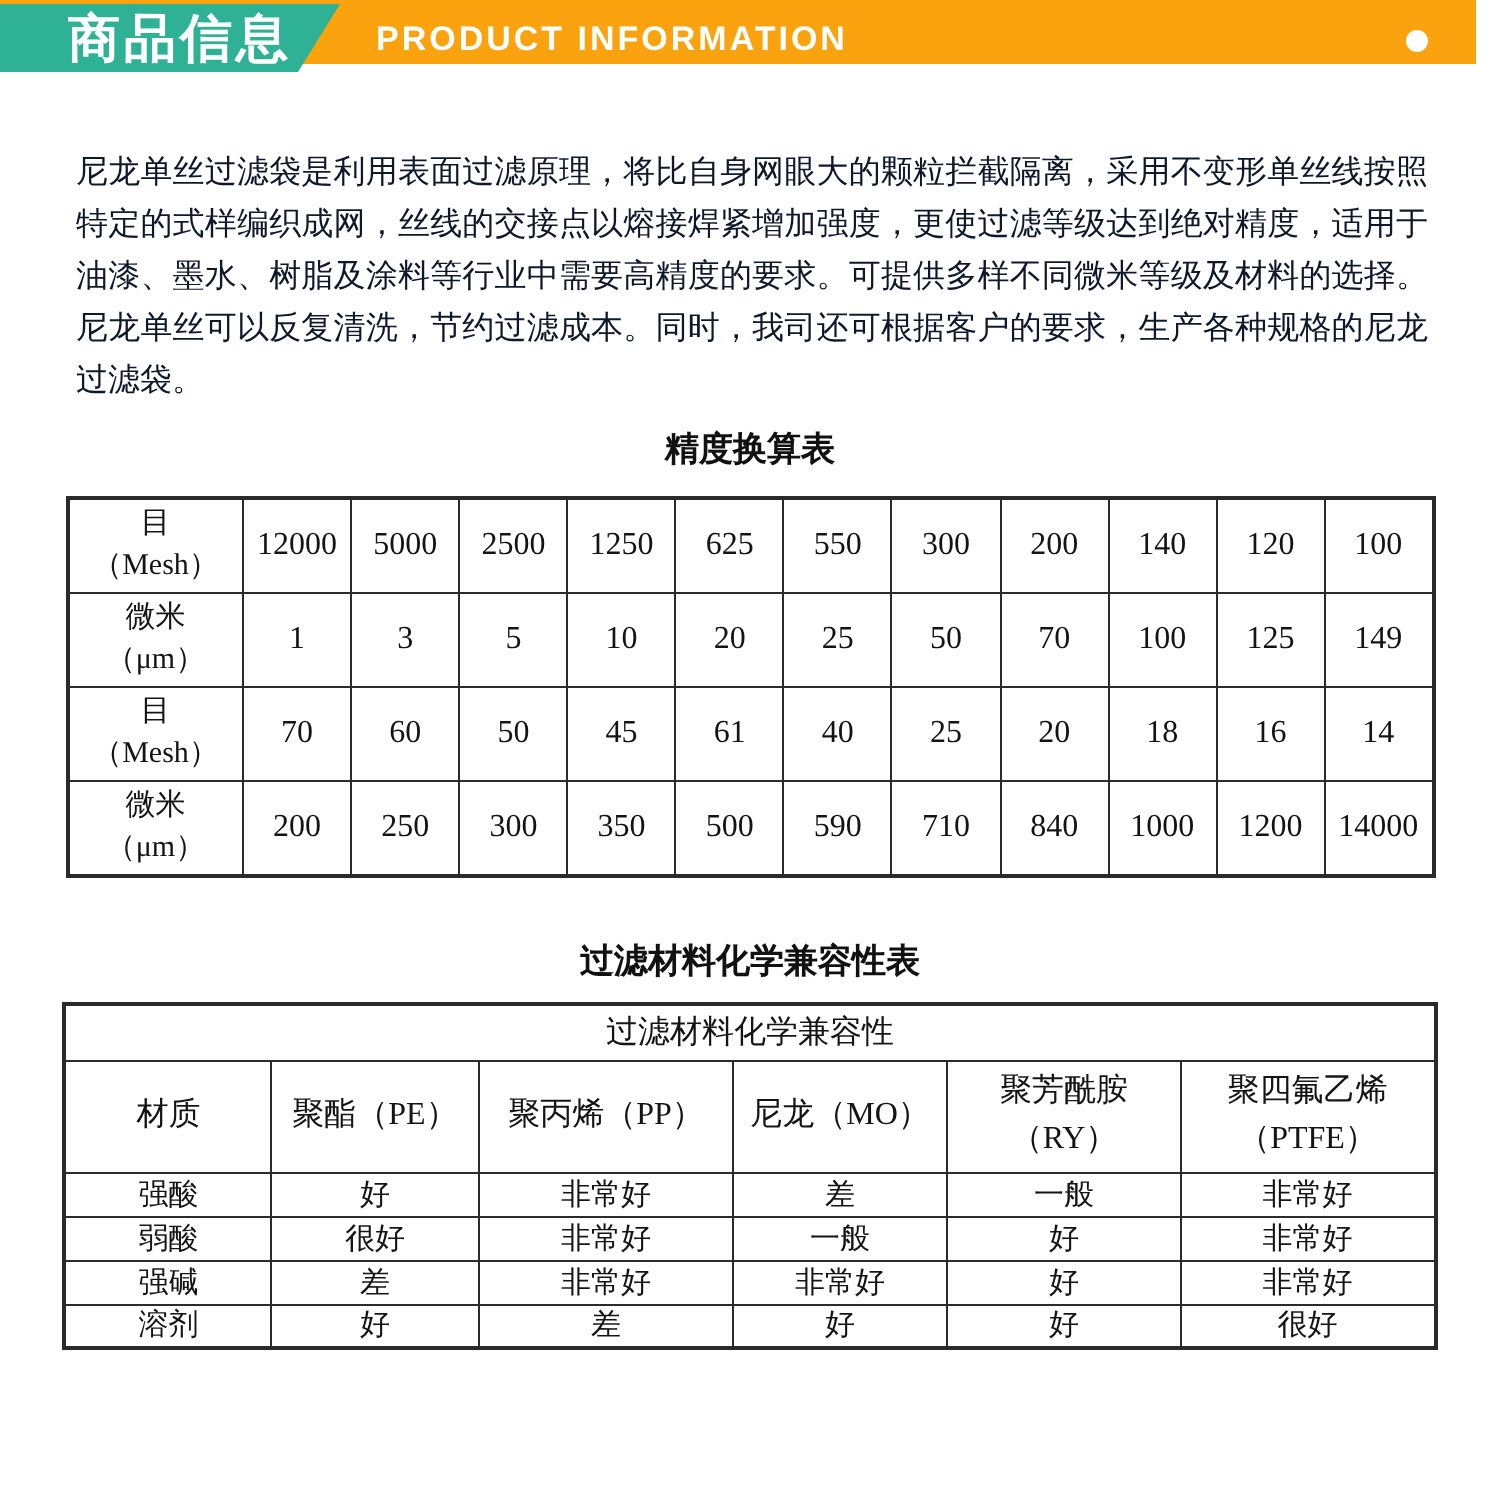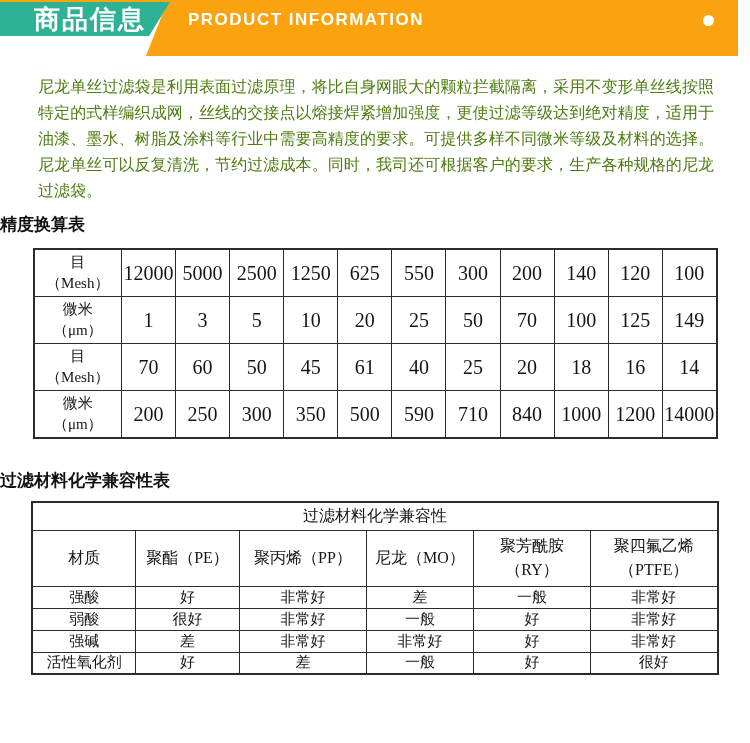--- a/index.html
+++ b/index.html
@@ -7,21 +7,21 @@
   body {
     height: 743px;
     font-family: "Liberation Sans", "DejaVu Sans", sans-serif;
     color: #1a1a1a;
     overflow: hidden;
   }
 
   
   .banner { position: relative; width: 750px; height: 42px; background: #ffffff; }
   .banner-orange {
-    position: absolute; top: 0; left: 146px; right: 12px; height: 56px;
+    position: absolute; top: 0; left: 146px; right: 12px; height: 32px;
     background: var(--orange);
     clip-path: polygon(22px 0, 100% 0, 100% 100%, 0 100%);
   }
   .banner-topline {
     position: absolute; top: 0; left: 0; width: 170px; height: 3px;
     background: var(--orange);
   }
   .banner-green {
     position: absolute; top: 2px; left: 0; width: 170px; height: 34px;
     background: var(--green);
@@ -39,44 +39,44 @@
     font-size: 17px; font-weight: bold; color: #ffffff; letter-spacing: 1.5px;
   }
   .banner-dot {
     position: absolute; left: 703px; top: 15px; width: 11px; height: 11px;
     border-radius: 50%; background: #ffffff;
   }
 
   
   .intro {
     margin: 32px 36px 0 38px;
-    font-size: 16px; line-height: 26px; color: #4d7c0f;
+    font-size: 16px; line-height: 26px; color: #0f172a;
     text-align: justify;
   }
 
   
   .section-title {
-    text-align: left; font-weight: bold; font-size: 17px; color: #111;
+    text-align: center; font-weight: bold; font-size: 17px; color: #111;
     font-family: "Liberation Serif", "DejaVu Serif", serif;
   }
   .title-1 { margin: 9px 0 12px 0; }
   .title-2 { margin: 30px 0 9px 0; }
 
   
   table {
     width: 685px; margin: 0 auto;
     border-collapse: collapse; table-layout: fixed;
     font-family: "Liberation Serif", "DejaVu Serif", serif;
     color: #141414;
   }
   td { border: 1px solid #2b2b2b; text-align: center; vertical-align: middle; }
   .tbl { border: 2px solid #2b2b2b; }
 
   
-  .conv td { height: 46px; font-size: 20px; }
+  .conv td { height: 46px; font-size: 16px; }
   .conv td.rowlabel { font-size: 15px; line-height: 1.4; padding: 2px 0; }
 
   
   .compat td { font-size: 15px; }
   .compat .merged { height: 28px; font-size: 16px; }
   .compat .colhead td { height: 56px; font-size: 16px; line-height: 1.5; padding: 2px 0; }
   .compat .datarow td { height: 22px; }
 
   :root { --green: #2eb194; --orange: #fba30e; }
 </style>
@@ -240,21 +240,21 @@
   </tr>
   <tr class="datarow">
     <td>强碱</td>
     <td>差</td>
     <td>非常好</td>
     <td>非常好</td>
     <td>好</td>
     <td>非常好</td>
   </tr>
   <tr class="datarow">
-    <td>活性氧化剂</td>
+    <td>溶剂</td>
     <td>好</td>
     <td>差</td>
-    <td>一般</td>
+    <td>好</td>
     <td>好</td>
     <td>很好</td>
   </tr>
 </tbody>
   </table>
 
 </body></html>

